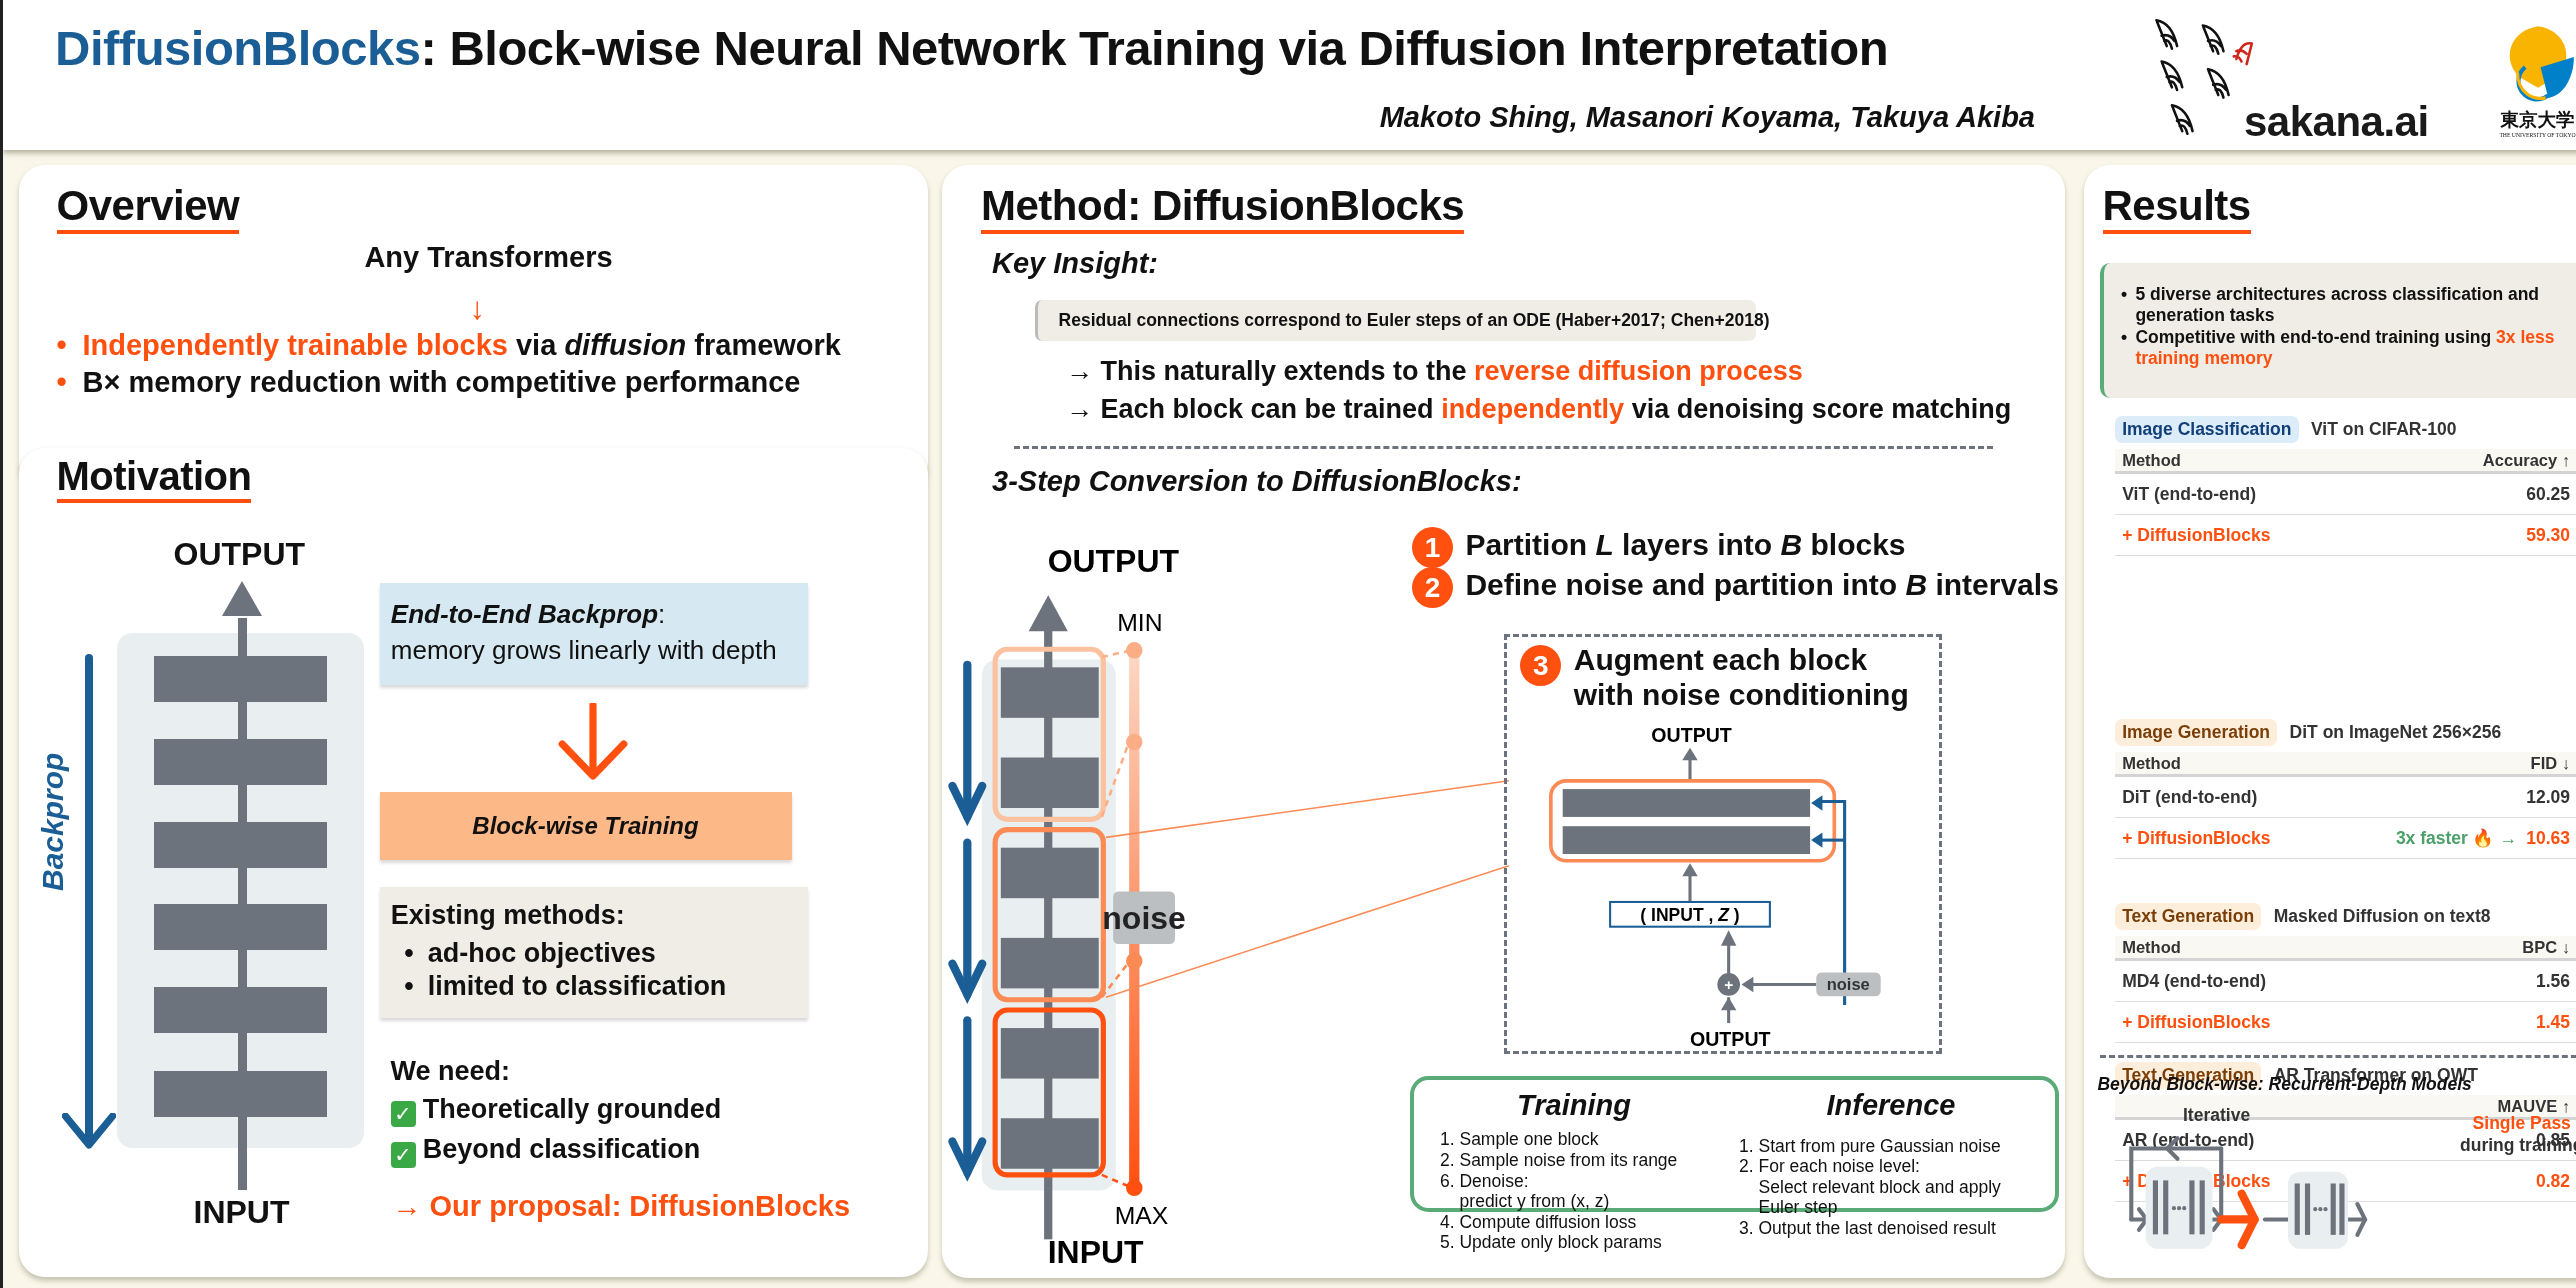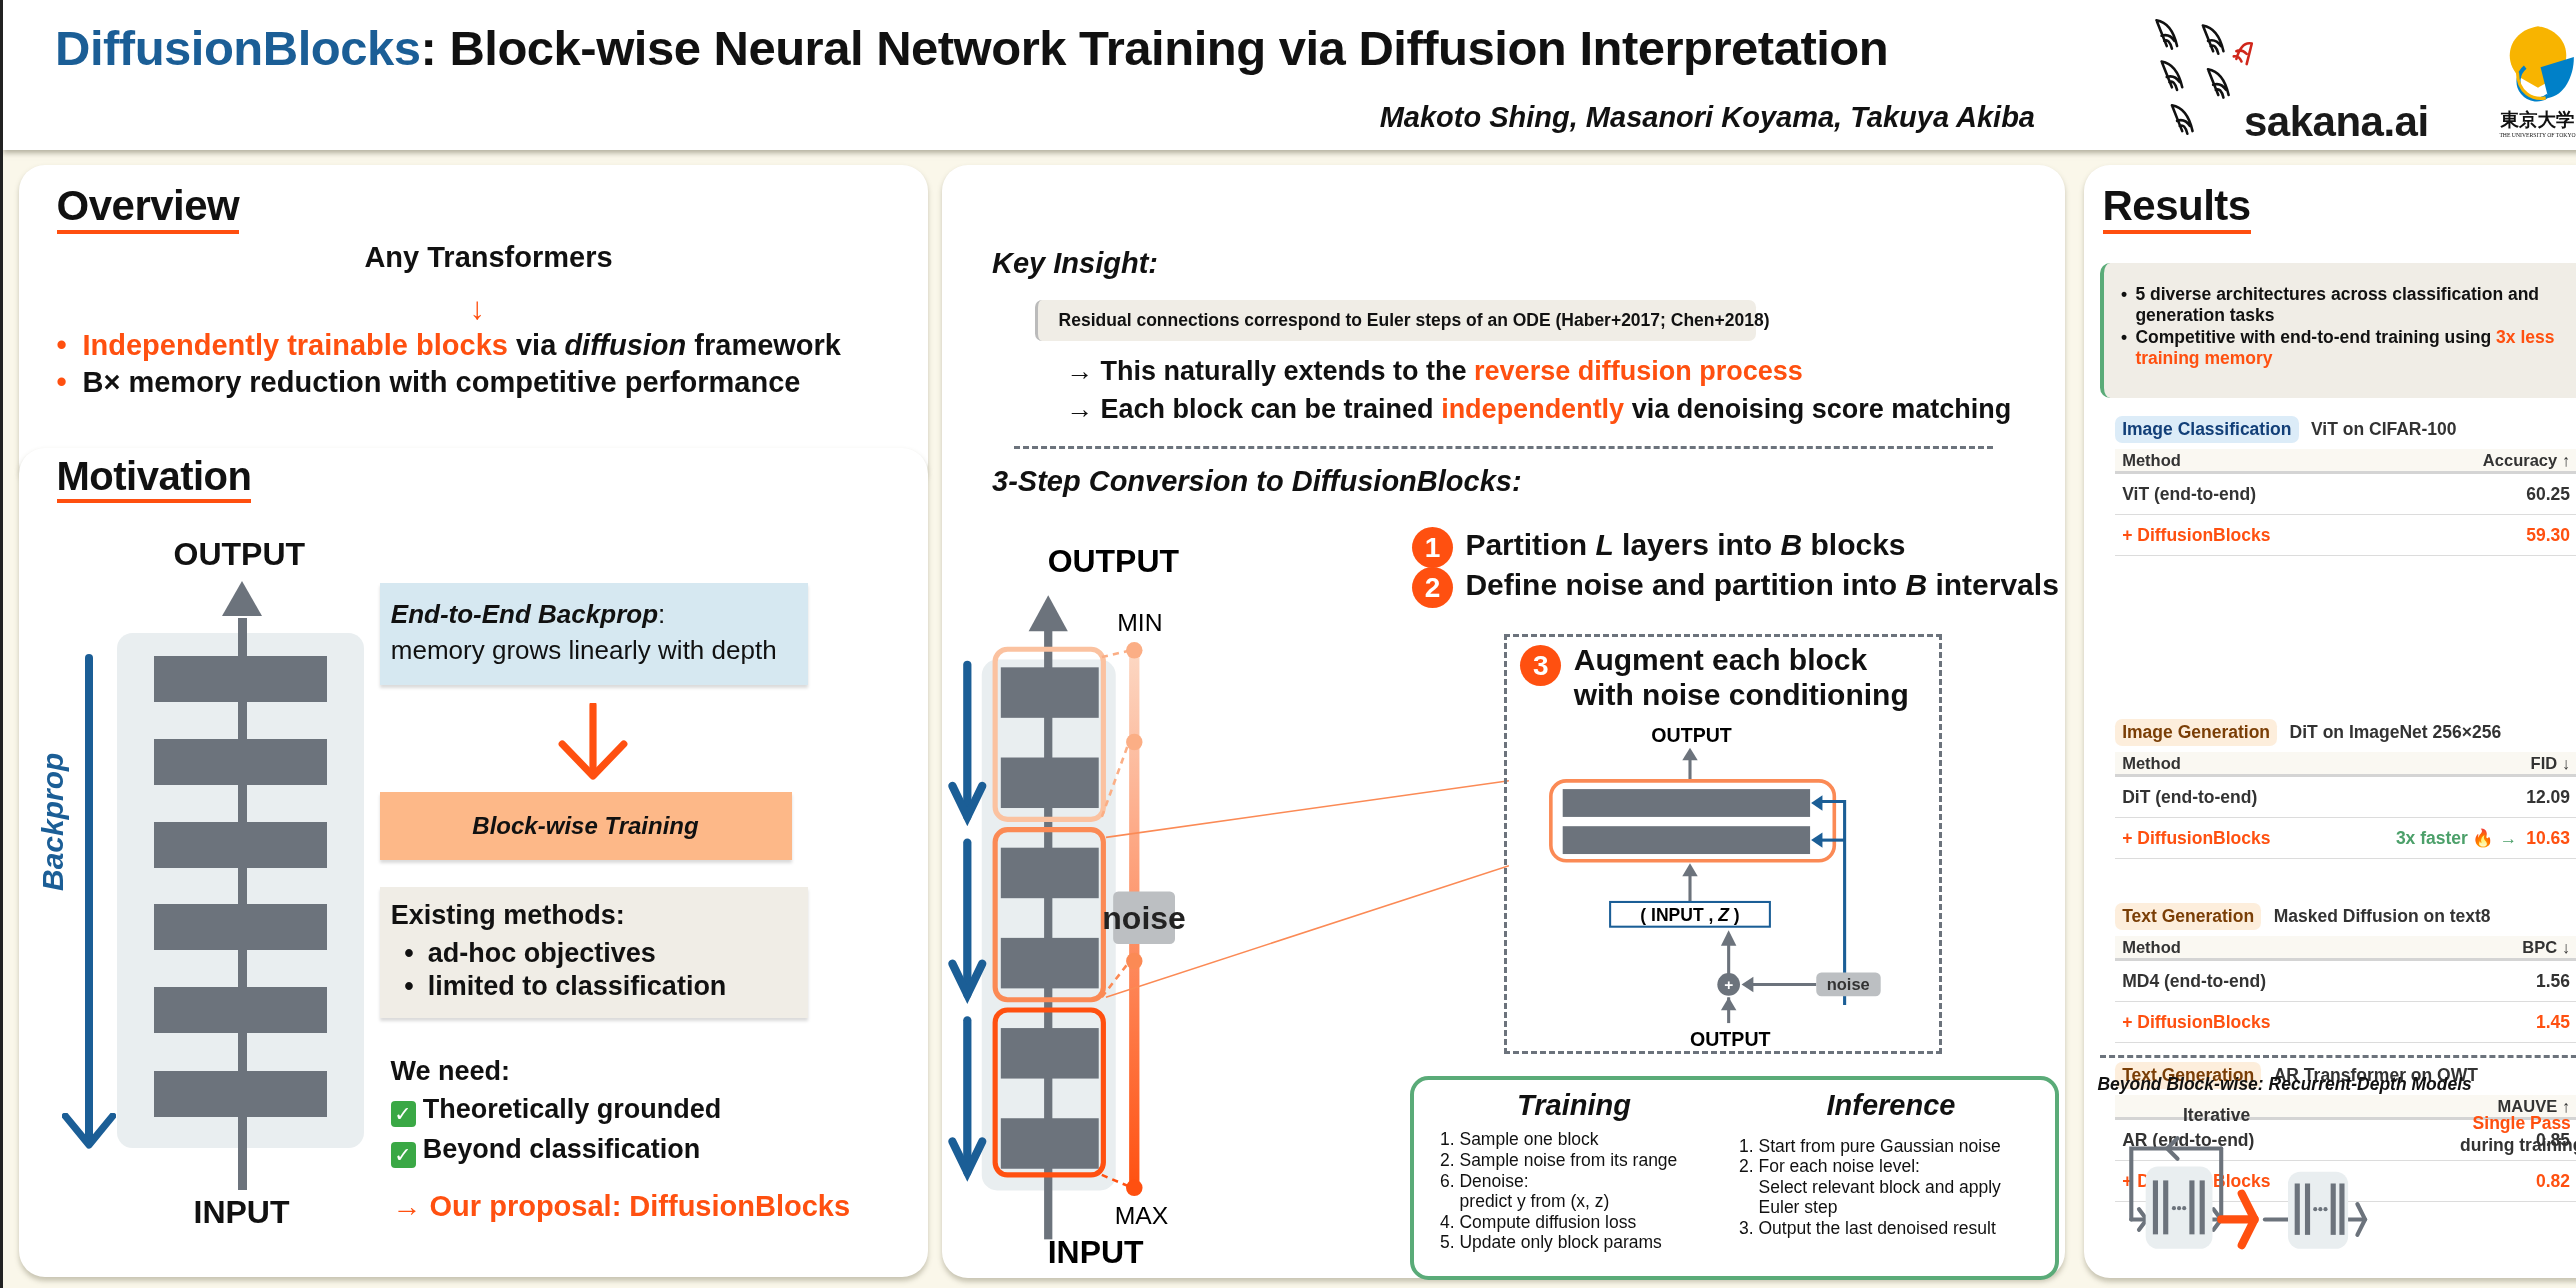--- a/index.html
+++ b/index.html
@@ -80,21 +80,21 @@
   #method { left: 939px; top: 165px; width: 1123px; height: 1113px; }
   .key-ins { position: absolute; left: 50px; top: 82px; font-size: 29px; font-weight: bold; font-style: italic; }
   .quote { position: absolute; left: 93px; top: 135px; width: 721px; height: 41px; background: #f0ede6; border-left: 3.1px solid #bbb; border-radius: 7.2px; font-size: 17.5px; font-weight: bold; line-height: 41px; padding-left: 20.6px; white-space: nowrap; }
   .ki-list { position: absolute; left: 124px; top: 191px; font-size: 27px; font-weight: bold; }
   .ki-list div { margin-bottom: 7.2px; white-space: nowrap; }
   .dash-sep { position: absolute; left: 72px; top: 281px; width: 979px; border-top: 3.1px dashed #6c737c; }
   .conv-title { position: absolute; left: 50px; top: 300px; font-size: 29px; font-weight: bold; font-style: italic; }
   .step { position: absolute; font-size: 30px; font-weight: bold; white-space: nowrap; }
   .step-num { display: inline-block; width: 41px; height: 41px; border-radius: 50%; background: #ff5010; color: #fff; text-align: center; line-height: 41px; font-size: 28px; margin-right: 12.4px; vertical-align: middle; }
   .aug-box { position: absolute; left: 562px; top: 469px; width: 438px; height: 420px; border: 3.1px dashed #6c737c; }
-  .tr-box { position: absolute; left: 468px; top: 911px; width: 649px; height: 204px; border: 4.1px solid #5aab78; border-radius: 18.5px; }
+  .tr-box { position: absolute; left: 468px; top: 911px; width: 649px; height: 136px; border: 4.1px solid #5aab78; border-radius: 18.5px; }
   .tr-col { position: absolute; top: 0; font-size: 17.5px; }
   .tr-col h3 { font-size: 29px; font-style: italic; text-align: center; margin-top: 9.3px; margin-bottom: 7.2px; }
   .tr-col ol { list-style: none; line-height: 20.6px; }
   .tr-col .ind { padding-left: 19.6px; }
 
   
   #results { left: 2081px; top: 165px; width: 544px; height: 1113px; }
   .res-box { position: absolute; left: 15.5px; top: 98px; width: 510px; height: 135px; background: #f0ede6; border-left: 4.1px solid #5aab78; border-radius: 10.3px; padding: 20.6px 10.3px 0 14.4px; font-size: 17.5px; font-weight: bold; }
   .res-box ul { list-style: none; }
   .res-box li { padding-left: 17.5px; position: relative; line-height: 21.6px; }
@@ -204,20 +204,21 @@
   </div>
   <div class="need">
     <div class="row">We need:</div>
     <div class="row"><span class="check">✓</span><span>Theoretically grounded</span></div>
     <div class="row"><span class="check">✓</span><span>Beyond classification</span></div>
   </div>
   <div class="proposal">→ Our proposal: DiffusionBlocks</div>
 </div>
 
 <div class="panel" id="method">
+  <div class="sec-title" style="left:39px; top:19.6px;">Method: DiffusionBlocks</div>
   <div class="key-ins">Key Insight:</div>
   <div class="quote">Residual connections correspond to Euler steps of an ODE  (Haber+2017; Chen+2018)</div>
   <div class="ki-list">
     <div><span>→ This naturally extends to the </span><span class="orange">reverse diffusion process</span><span></span></div>
     <div><span>→ Each block can be trained </span><span class="orange">independently</span><span> via denoising score matching</span></div>
   </div>
   <div class="dash-sep"></div>
   <div class="conv-title">3-Step Conversion to DiffusionBlocks:</div>
 
   <svg style="position:absolute; left:0; top:340px;" width="567" height="773" viewBox="0 0 1100 1500">

